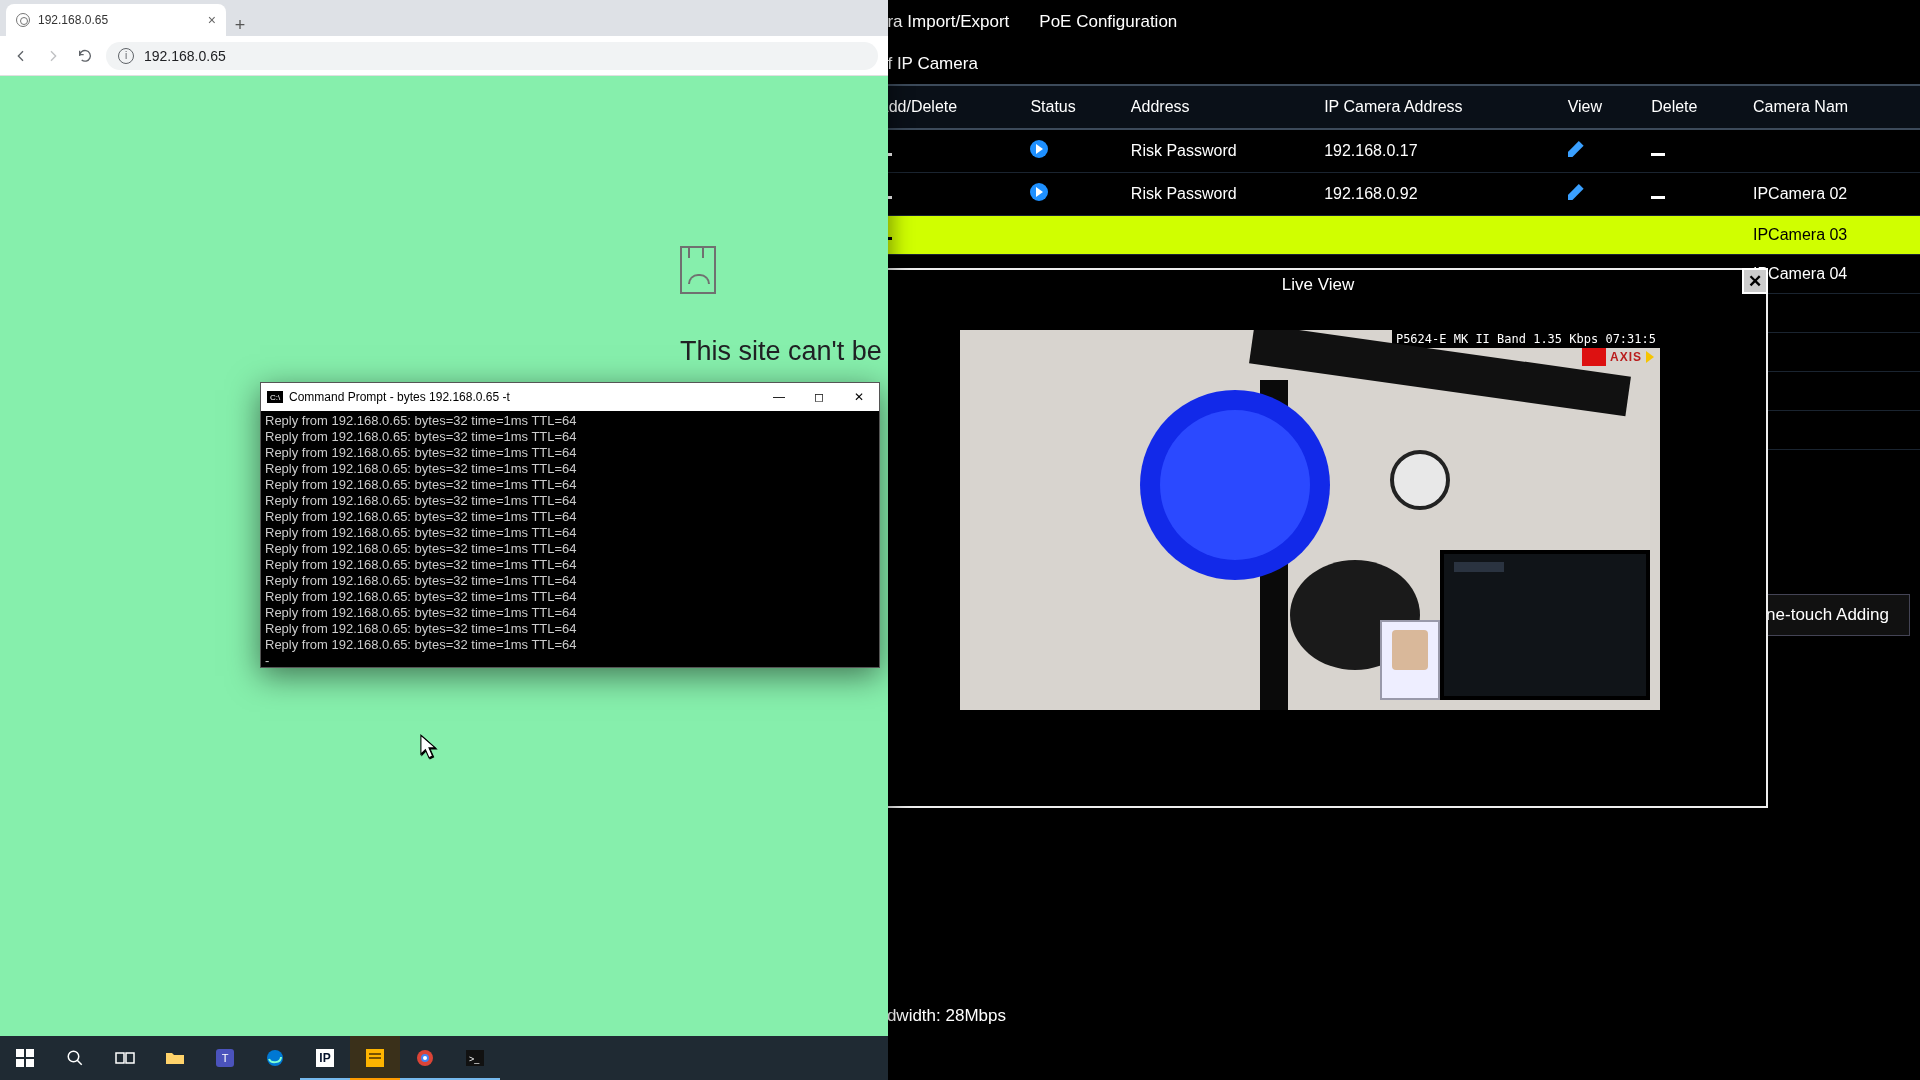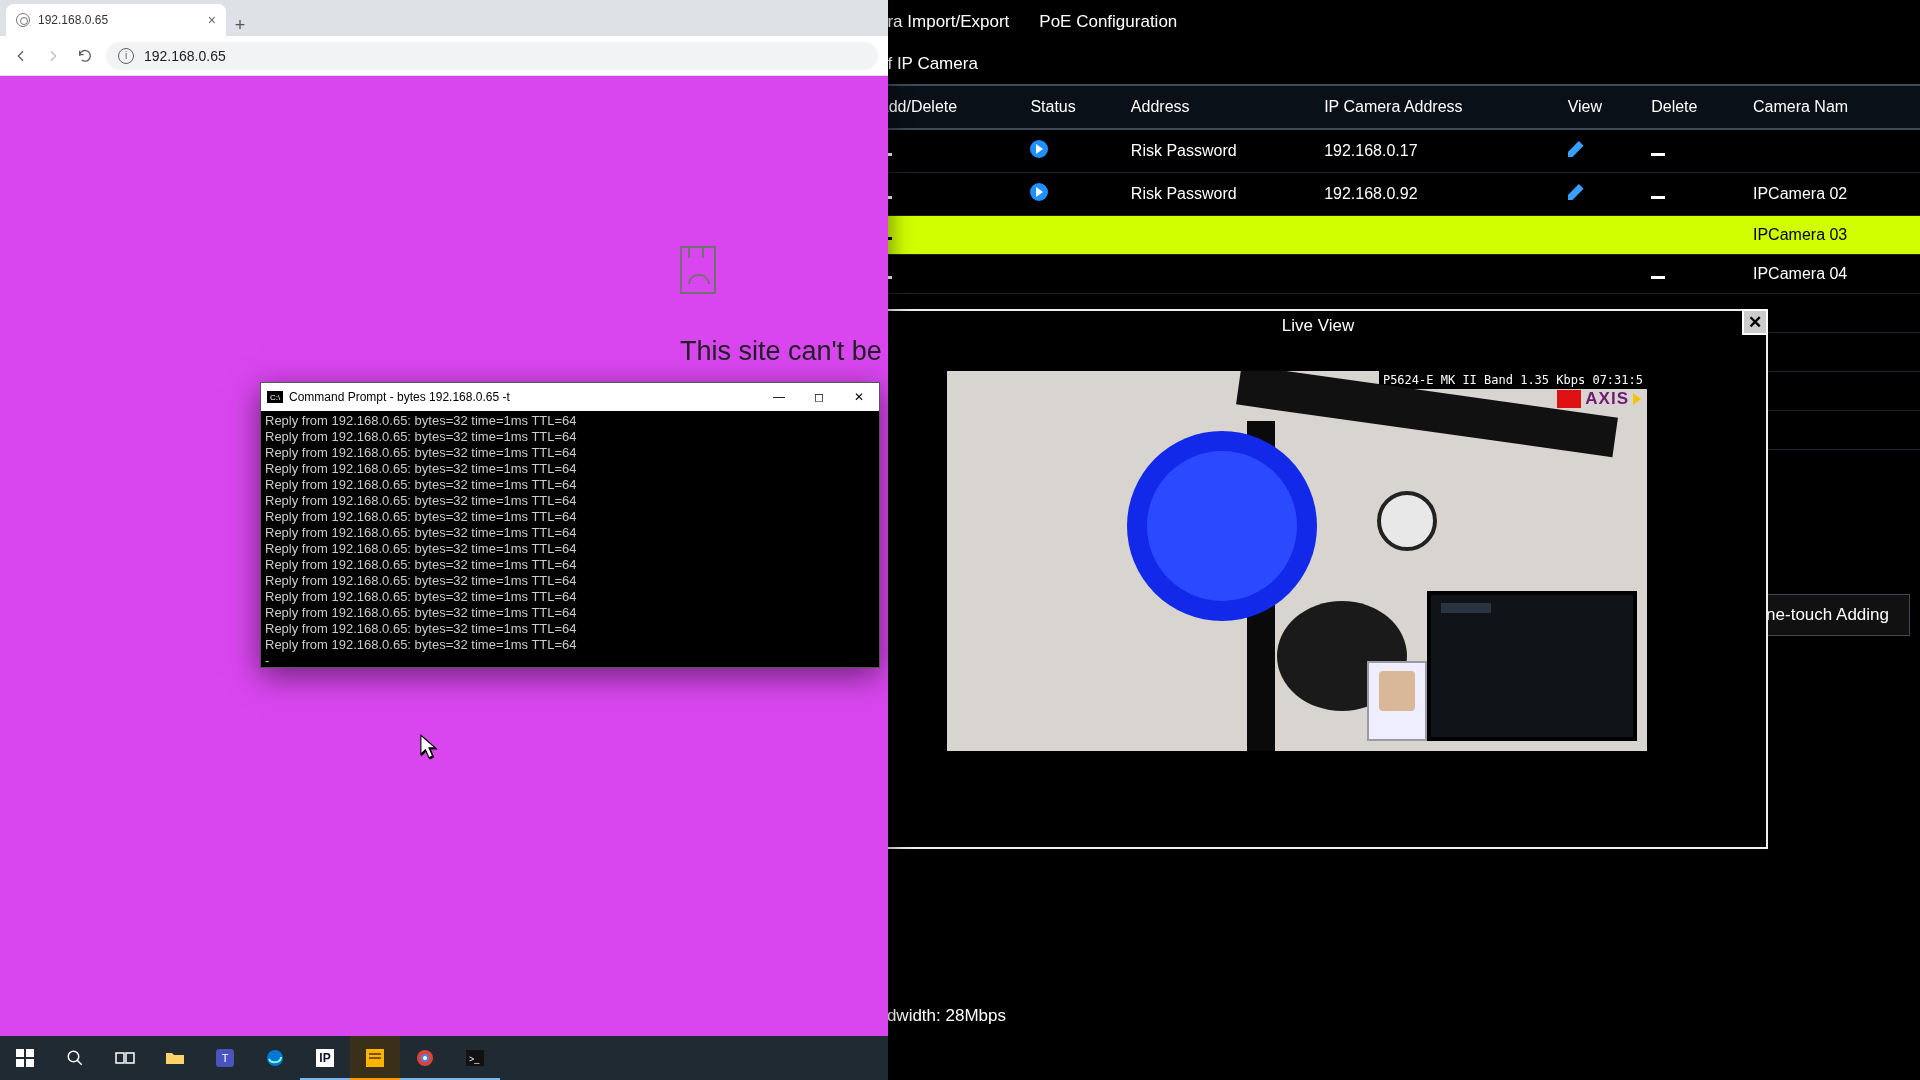--- a/index.html
+++ b/index.html
@@ -27,21 +27,21 @@
   height: 40px; background: #fff; border-bottom: 1px solid #e0e0e0;
   display: flex; align-items: center; gap: 10px; padding: 0 10px;
 }
 .nav-btn { width: 22px; height: 22px; display:flex; align-items:center; justify-content:center; color:#5f6368; }
 .nav-btn svg { width: 16px; height: 16px; }
 .addr {
   flex: 1; height: 28px; border-radius: 14px; background: #f1f3f4;
   display: flex; align-items: center; padding: 0 12px; font-size: 14px; color: #202124;
 }
 .addr .info-icn { width:16px; height:16px; margin-right:10px; border:1.5px solid #5f6368; border-radius:50%; display:flex;align-items:center;justify-content:center;font-size:10px;color:#5f6368; }
-.browser-body { background:#d946ef; position:relative; height: calc(1040px - 76px); }
+.browser-body { background:#86efac; position:relative; height: calc(1040px - 76px); }
 .sadface { position:absolute; left:680px; top:170px; width:36px; height:48px; border:2px solid #707070; }
 .sadface::before { content:""; position:absolute; left:6px; top:0; width:2px; height:10px; background:#707070; box-shadow: 14px 0 #707070; }
 .sadface::after { content:""; position:absolute; left:6px; bottom:8px; width:18px; height:8px; border:2px solid #707070; border-bottom:none; border-radius: 10px 10px 0 0; }
 .cant-reach { position:absolute; left:680px; top:260px; font-size:27px; color:#202124; }
 
 
 .cmd {
   position: absolute; left: 260px; top: 382px; width: 620px; height: 286px;
   background:#000; color:#ccc; box-shadow: 0 8px 30px rgba(0,0,0,.5);
   border:1px solid #555;
@@ -80,35 +80,34 @@
 .play::after { content:""; position:absolute; left:6px; top:4px; border-left:7px solid #fff; border-top:5px solid transparent; border-bottom:5px solid transparent; }
 .minus { display:inline-block; width:14px; height:3px; background:#fff; }
 tr.hl .minus { background:#000; }
 .edit-icn { width:16px; height:16px; background:#3aa0ff; display:inline-block; clip-path: polygon(0 70%, 70% 0, 100% 30%, 30% 100%, 0 100%); }
 .onetouch { position:absolute; right:10px; top:594px; border:1px solid #445; padding:10px 20px; font-size:17px; background:#111; }
 
 
 .liveview {
   position:absolute; left:0px; top:268px; width:900px; height:540px; background:#000;
   border:2px solid #eee;
-  margin-top:41px;
 }
 .liveview-title { height:30px; display:flex; align-items:center; justify-content:center; font-size:17px; position:relative; }
 .lv-close {
   position:absolute; right:-2px; top:-2px; width:26px; height:26px; background:#ccc; color:#000;
   display:flex;align-items:center;justify-content:center; font-weight:bold; border:2px solid #fff;
 }
 .live-img {
-  position:absolute; left:77px; top:60px; width:700px; height:380px; background:#d8d4cf;
+  position:absolute; left:90px; top:60px; width:700px; height:380px; background:#d8d4cf;
   overflow:hidden;
 }
 .osd { position:absolute; right:0; top:0; background:#000; color:#fff; font-family:monospace; font-size:12px; padding:2px 4px; }
 .axis { position:absolute; right:6px; top:18px; display:flex; align-items:center; gap:4px; }
 .axis-red { width:24px; height:18px; background:#d11; }
-.axis-txt { font-weight:bold; color:#701a75; font-size:17px; letter-spacing:1px; }
+.axis-txt { font-weight:bold; color:#b91c1c; font-size:12px; letter-spacing:1px; }
 .axis-tri { width:0; height:0; border-left:8px solid #f6c400; border-top:6px solid transparent; border-bottom:6px solid transparent; }
 
 
 .scene-arm   { position:absolute; left:290px; top:20px; width:380px; height:40px; background:#111; transform:rotate(8deg); }
 .scene-post  { position:absolute; left:300px; top:50px; width:28px; height:330px; background:#0a0a0a; }
 .scene-hp1   { position:absolute; left:180px; top:60px; width:190px; height:190px; background:#1229e9; border-radius:50%; }
 .scene-hp1b  { position:absolute; left:200px; top:80px; width:150px; height:150px; background:#2b49ff; border-radius:50%; }
 .scene-hp2   { position:absolute; left:330px; top:230px; width:130px; height:110px; background:#1a1a1a; border-radius:50%; }
 .scene-mon   { position:absolute; right:10px; bottom:10px; width:210px; height:150px; background:#101418; border:4px solid #000; }
 .scene-mon::after{ content:""; position:absolute; left:10px; top:8px; width:50px; height:10px; background:#2a3340; }

